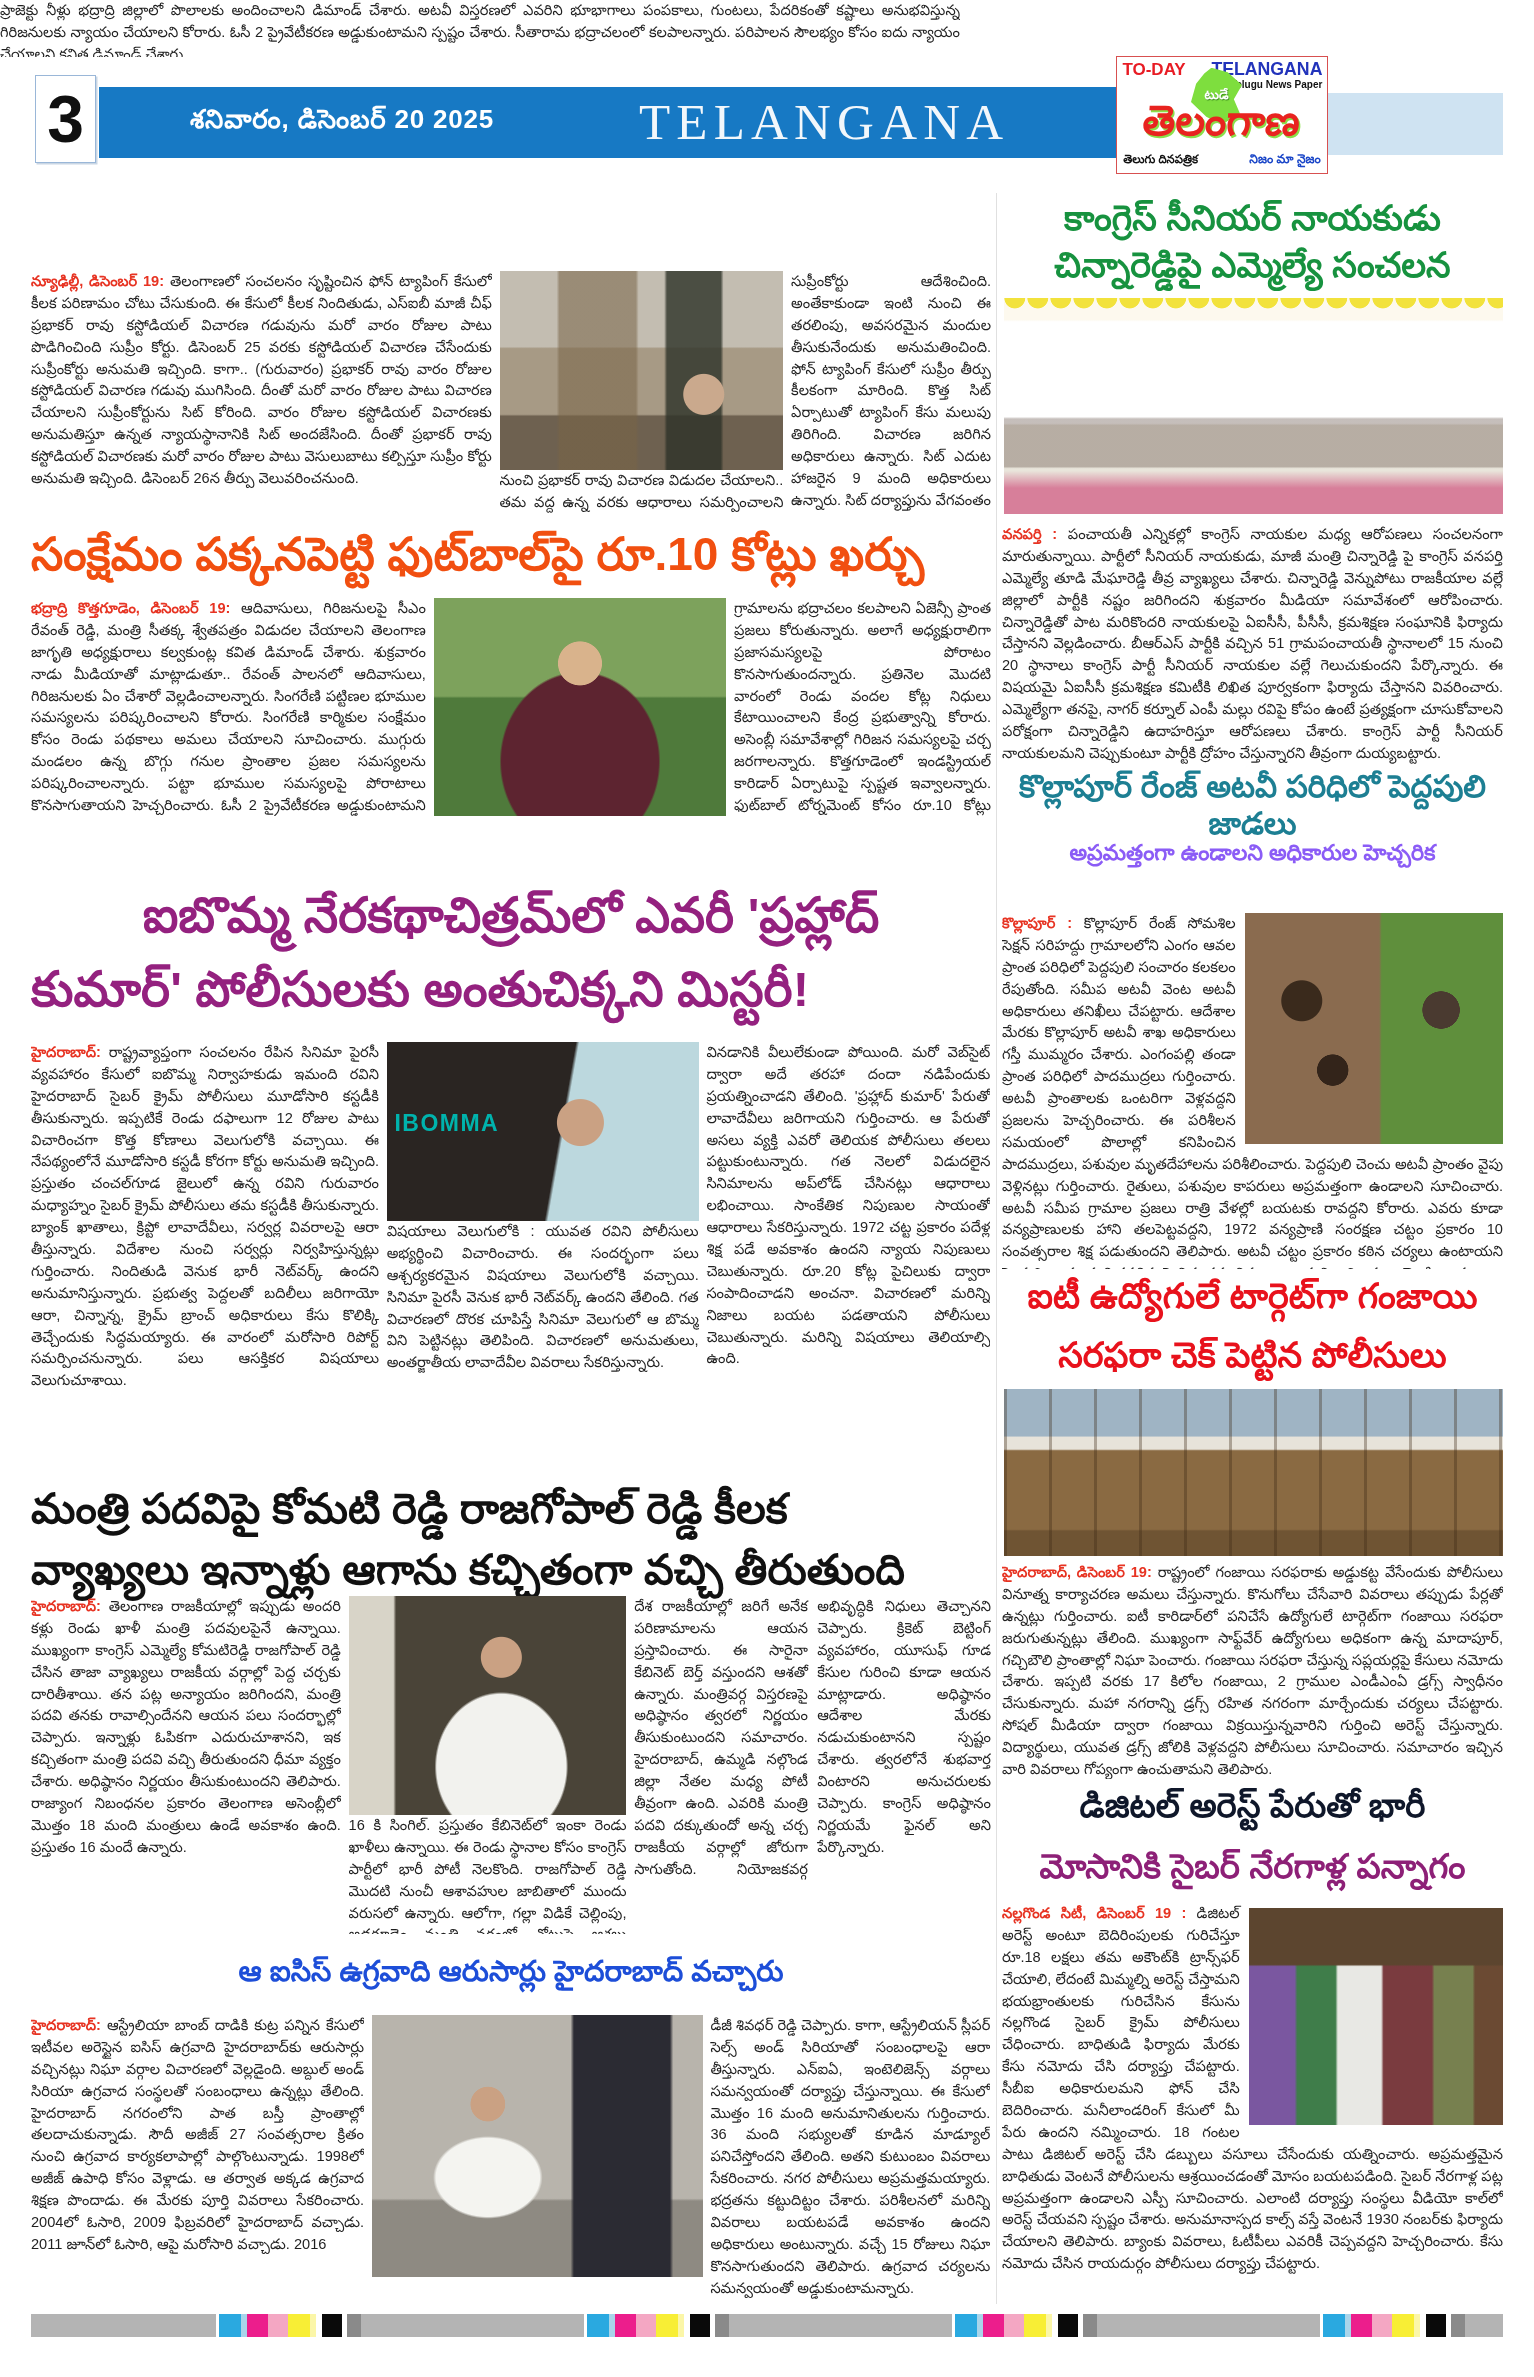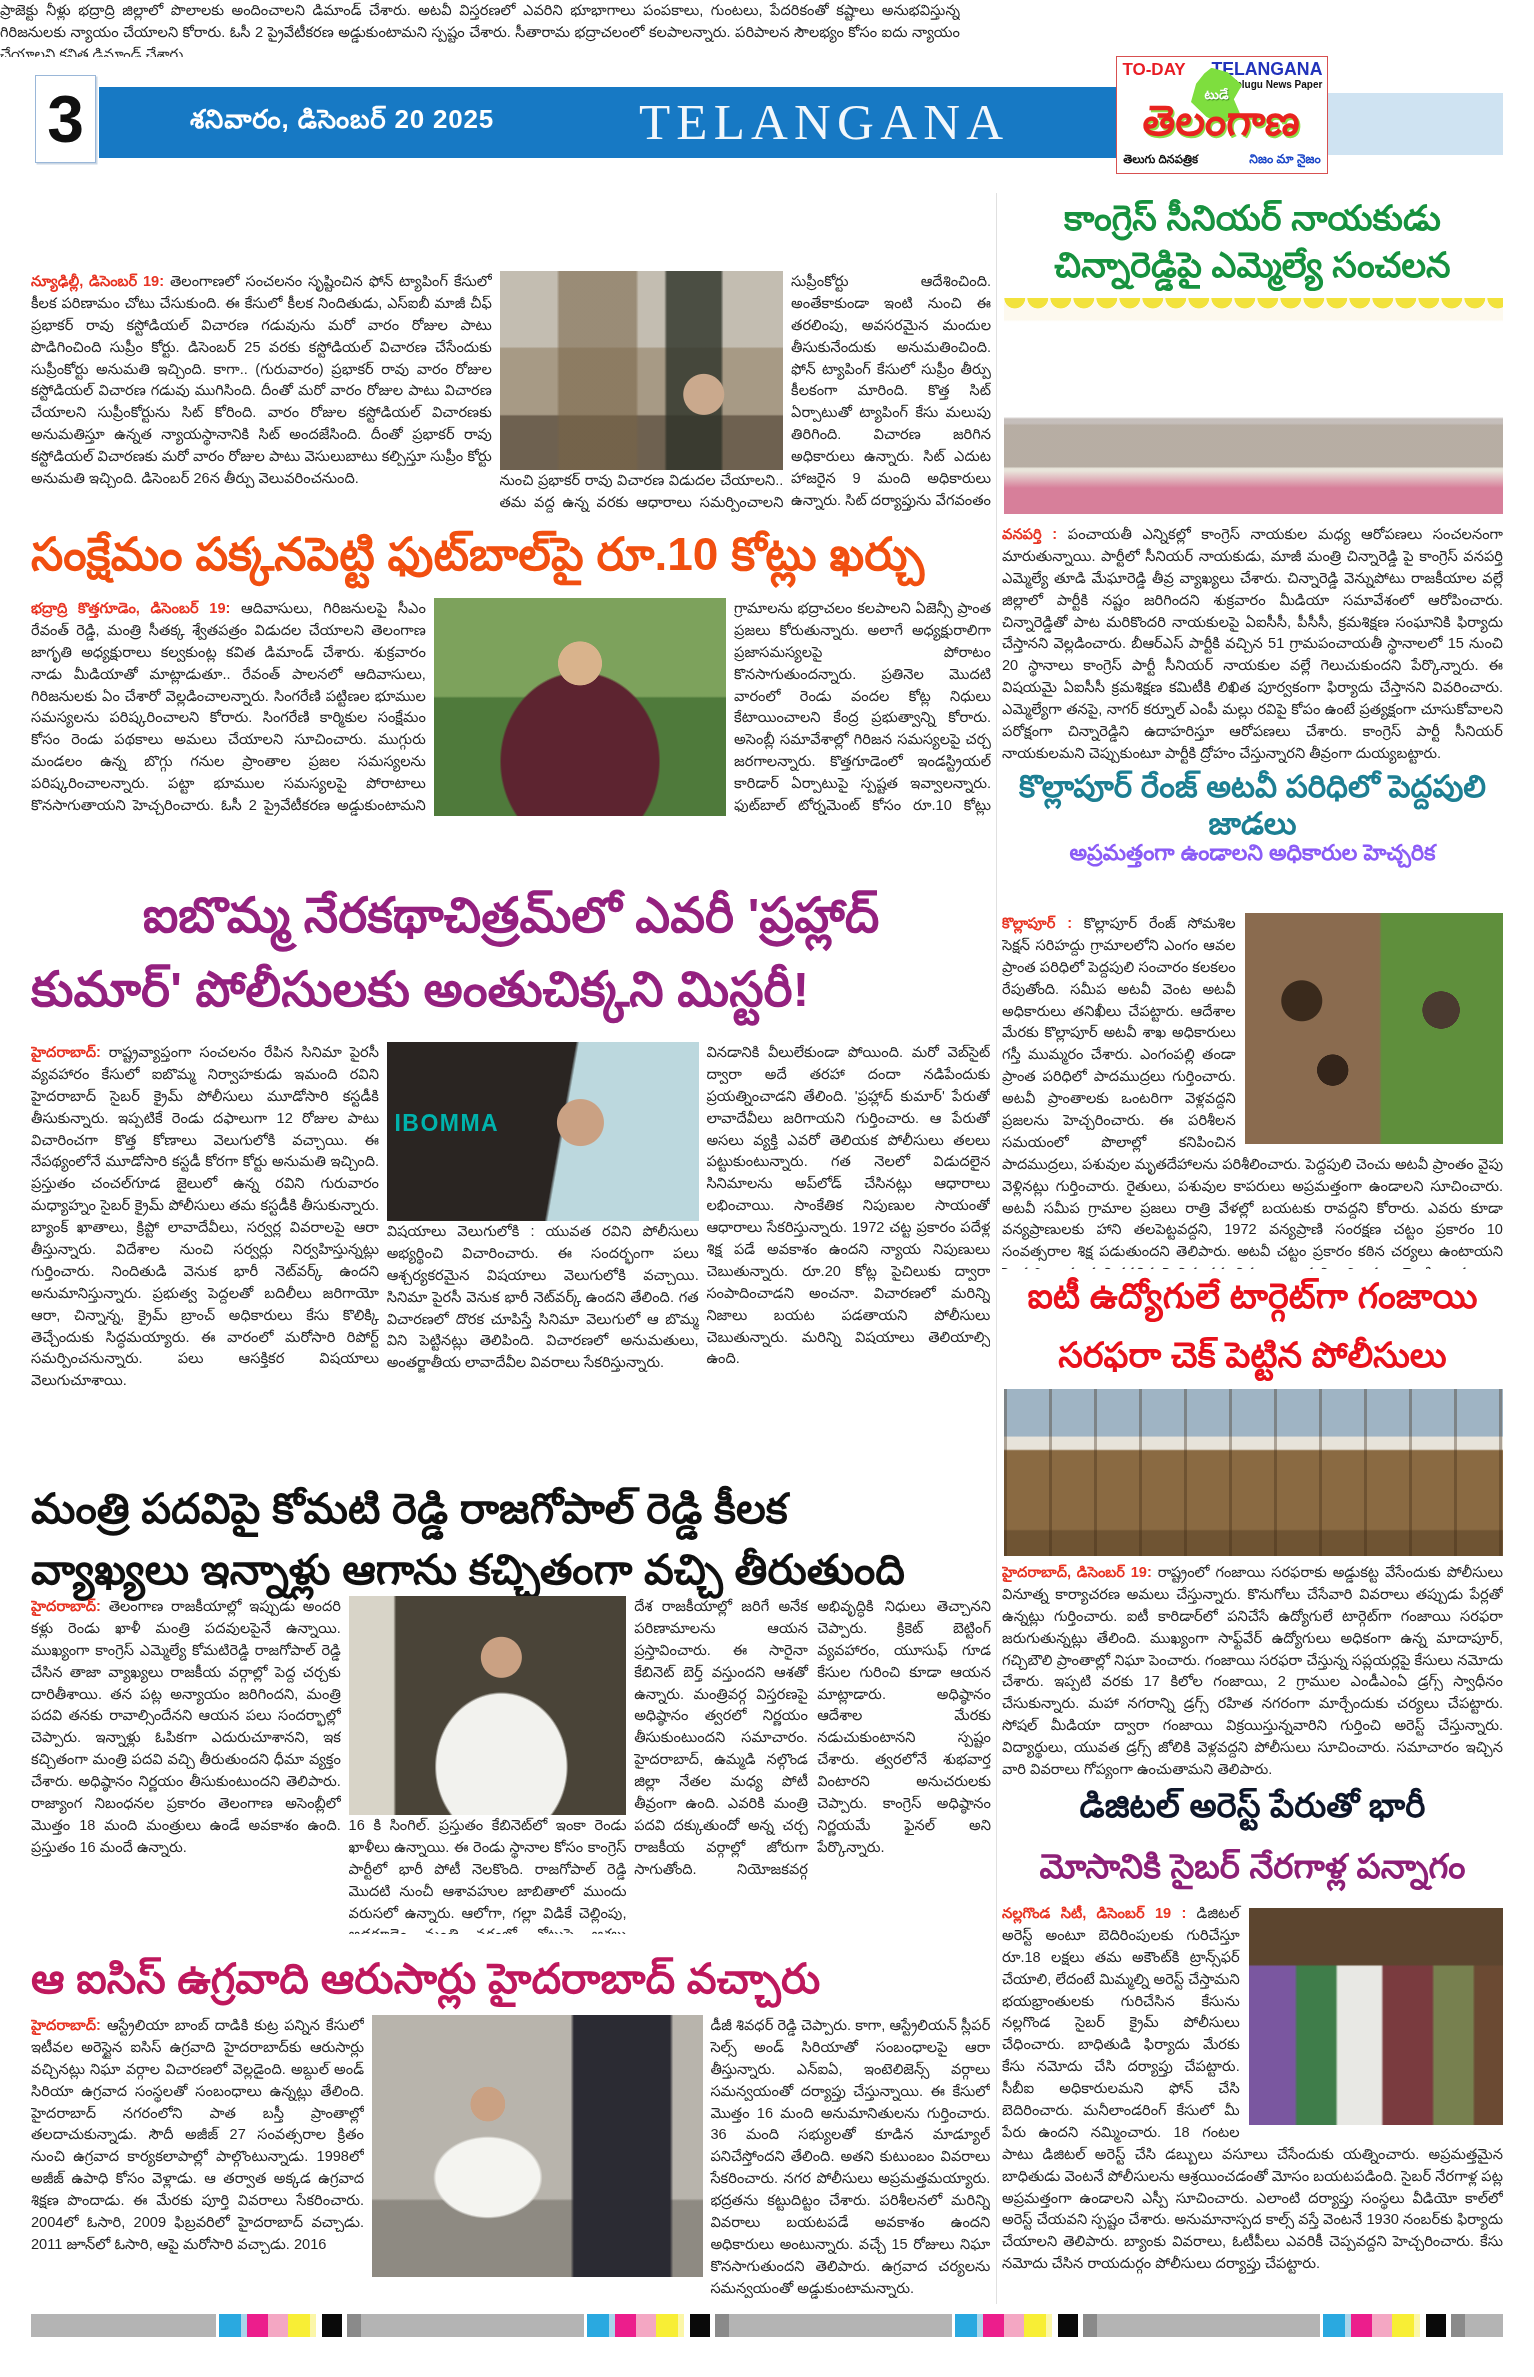--- a/index.html
+++ b/index.html
@@ -73,21 +73,21 @@
 
   .a4-head1{left:31px;top:1484px;width:960px;font-size:42px;color:#111111;}
   .a4-head2{left:31px;top:1545px;width:960px;font-size:42px;color:#111111;}
   .a4-body{left:31px;top:1596px;width:960px;height:338px;}
   .a4c1{width:310px;} .a4c2{width:278px;} .a4c3{width:357px;column-count:2;column-gap:9.3px;}
   .ph-komati{height:219px;background:
     radial-gradient(circle at 55% 28%,#caa183 0 20px,rgba(0,0,0,0) 21px),
     radial-gradient(ellipse at 55% 78%,#f2f2ee 0 30%,rgba(0,0,0,0) 31%),
     linear-gradient(90deg,#d8d4c8 0 16%,#4a4438 17% 100%);}
 
-  .a5-head{left:31px;top:1954px;width:960px;font-size:42px;color:#be185d;}
+  .a5-head{left:31px;top:1954px;width:960px;font-size:29px;color:#1d4ed8;text-align:center;}
   .a5-body{left:31px;top:2015px;width:960px;height:287px;}
   .a5c1{width:333px;} .a5c2{width:331px;} .a5c3{width:280px;}
   .ph-police{height:262px;background:
     radial-gradient(ellipse at 35% 62%,#f4f4f0 0 17%,rgba(0,0,0,0) 18%),
     radial-gradient(circle at 35% 34%,#caa183 0 17px,rgba(0,0,0,0) 17.7px),
     linear-gradient(90deg,rgba(0,0,0,0) 60%,#2b2b33 61% 90%,rgba(0,0,0,0) 91%),
     linear-gradient(180deg,#b8b4ac 0 70%,#8e8a82 71% 100%);}
 
   
   .r-head{left:1002px;width:501px;text-align:center;font-weight:800;}

